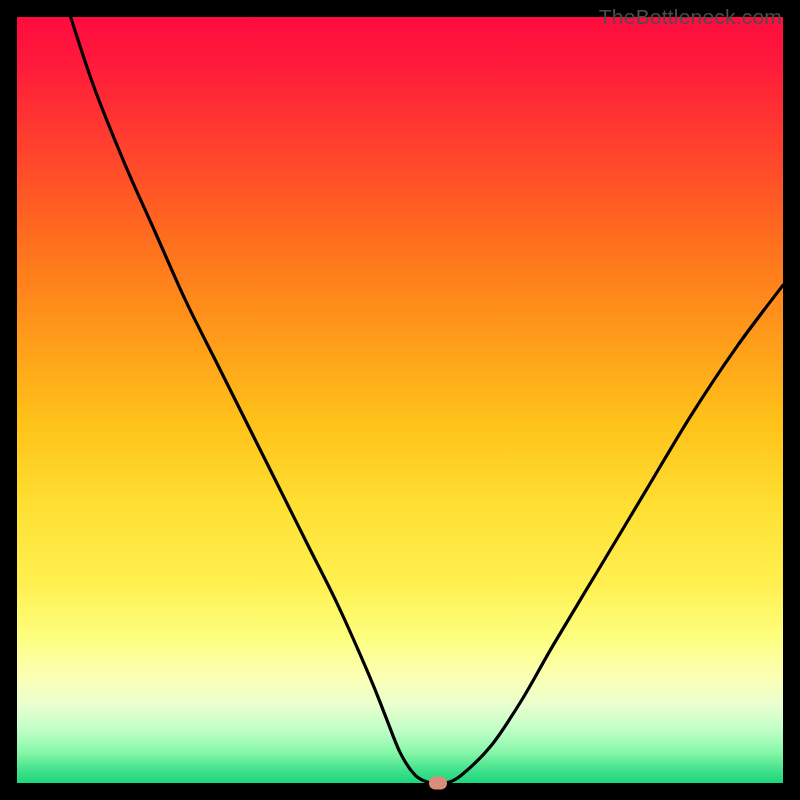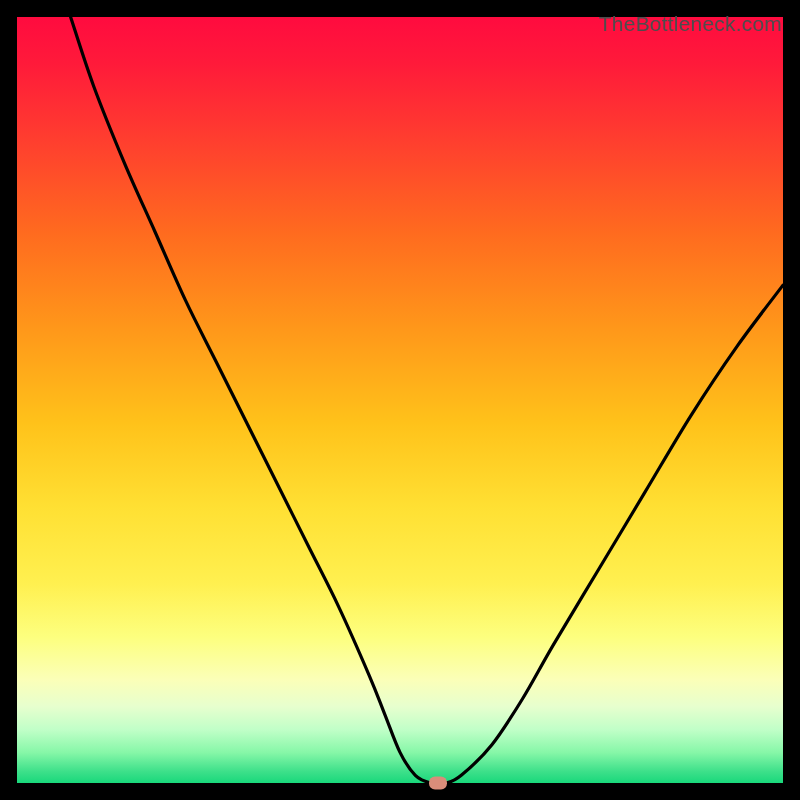--- a/index.html
+++ b/index.html
@@ -36,21 +36,21 @@
       #fbffb8 86.5%,
       #e7ffce 90%,
       #c1ffc8 93%,
       #87f7a8 96%,
       #3de08a 98.5%,
       #19d87b 100%
     );
   }
   .watermark {
     position: absolute;
-    top: 12px;
+    top: 5px;
     right: 18px;
     color: #4d4d4d;
     font-size: 21px;
     font-weight: 500;
     letter-spacing: 0.2px;
     user-select: none;
   }
   svg.curve {
     position: absolute;
     left: 17px;

